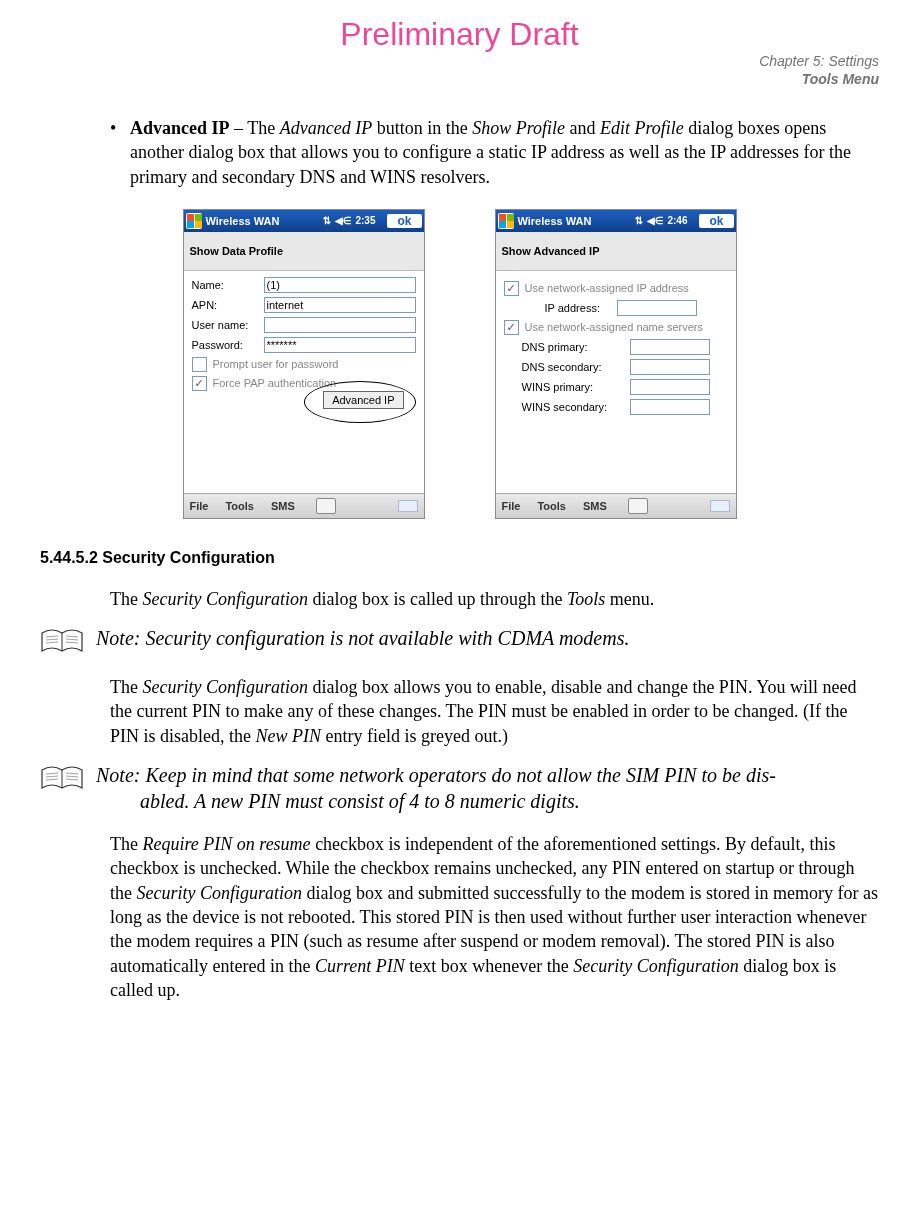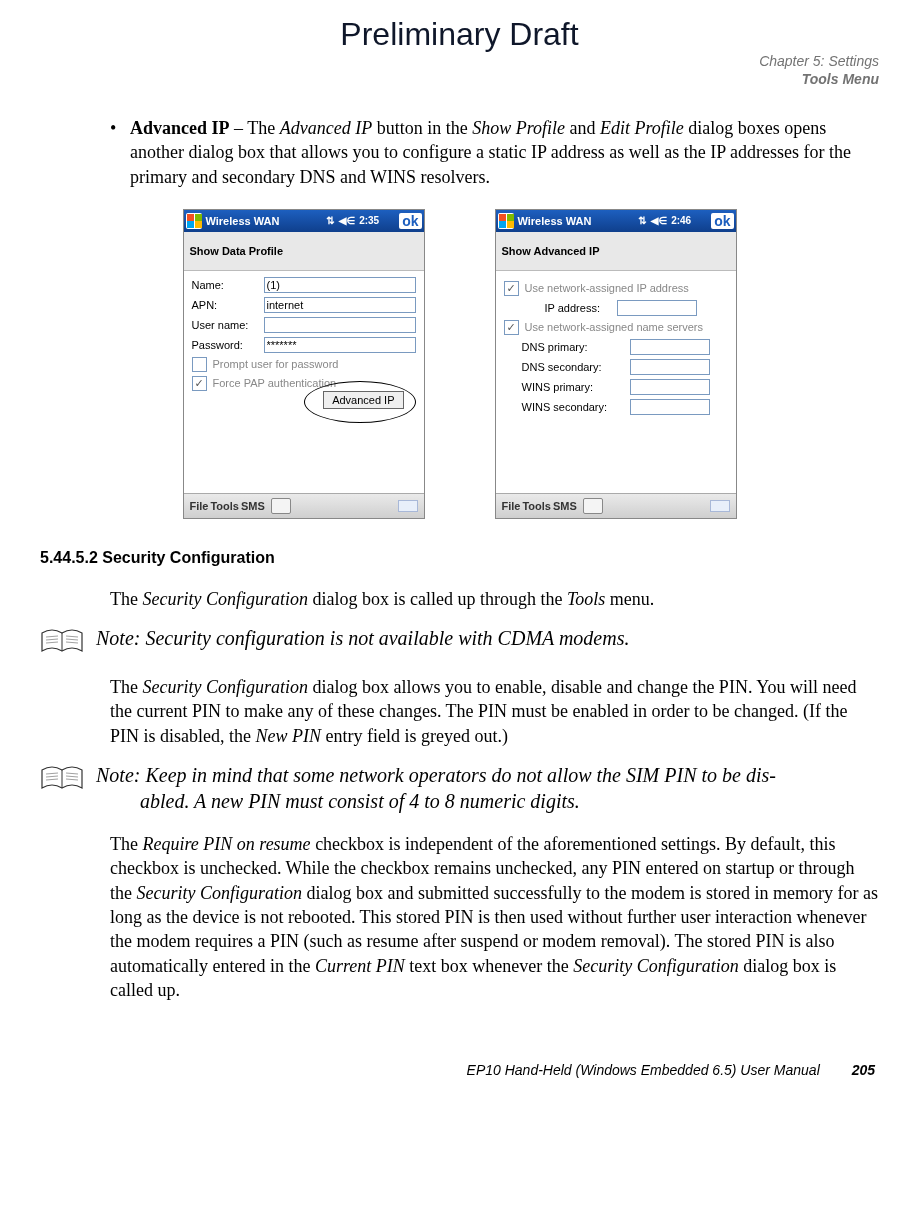--- a/index.html
+++ b/index.html
@@ -10,21 +10,21 @@
     color: #000;
     background: #fff;
     width: 919px;
   }
   .page {
     padding: 10px 40px 20px 40px;
     box-sizing: border-box;
   }
   .draft-title {
     text-align: center;
-    color: #0f172a;
+    color: #ec4899;
     font-family: Arial, Helvetica, sans-serif;
     font-size: 32px;
     font-weight: normal;
     margin-top: 6px;
     margin-bottom: 0;
   }
   .chapter-header {
     text-align: right;
     font-family: "Trebuchet MS", Arial, sans-serif;
     font-style: italic;
@@ -85,22 +85,22 @@
   .wm-flag::before, .wm-flag::after {
     content: ""; position: absolute; width: 7px; height: 7px;
   }
   .wm-flag::before { left:1px; top:1px; background:#f25022; box-shadow: 8px 0 #7fba00; }
   .wm-flag::after  { left:1px; top:8px; background:#00a4ef; box-shadow: 8px 0 #ffb900; }
   .wm-title-text { flex: 0 0 auto; }
   .wm-title-spacer { flex: 1 1 auto; }
   .wm-status-icons { display:flex; align-items:center; gap:4px; font-size:10px; }
   .wm-ok {
     background:#fff; color:#1d5fbf; font-weight:bold;
-    padding: 0 3px; border-radius:2px; font-size:14px;
-    margin-left:16px;
+    padding: 0 10px; border-radius:2px; font-size:12px;
+    margin-left:8px;
   }
   .wm-subtitle {
     background: #e8e8e8;
     border-bottom: 1px solid #bbb;
     padding: 13px 6px;
     font-weight: bold;
   }
   .wm-body {
     padding: 6px 8px;
     min-height: 210px;
@@ -129,21 +129,21 @@
   }
   .wm-circ {
     position:absolute; right:8px; top:110px;
     width:110px; height:40px; border:1.5px solid #000; border-radius:50%;
     pointer-events:none;
   }
   .wm-menubar {
     background: linear-gradient(to bottom, #eaeaea, #cfcfcf);
     border-top:1px solid #aaa;
     height:24px; display:flex; align-items:center;
-    padding: 0 6px; font-size:11px; color:#333; gap:2px;
+    padding: 0 6px; font-size:11px; color:#333; gap:17px;
     font-weight: bold;
   }
   .wm-kbd {
     width:18px; height:14px; border:1px solid #888; border-radius:2px;
     display:inline-block; margin-left:4px; background:#f4f4f4;
     position:relative;
   }
   .wm-menubar-spacer { flex:1; }
   .wm-sip {
     width:18px; height:10px; background:#e8effa; border:1px solid #a8b8d8;
@@ -342,18 +342,14 @@
     <div class="note-text">
       <span>Note: Keep in mind that some network operators do not allow the SIM PIN to be dis-</span><br>
       <span class="note-indent">abled. A new PIN must consist of 4 to 8 numeric digits.</span>
     </div>
   </div>
 
   <div class="body-text">
     <span>The </span><span class="i">Require PIN on resume</span><span> checkbox is independent of the aforementioned settings. By default, this checkbox is unchecked. While the checkbox remains unchecked, any PIN entered on startup or through the </span><span class="i">Security Configuration</span><span> dialog box and submitted successfully to the modem is stored in memory for as long as the device is not rebooted. This stored PIN is then used without further user interaction whenever the modem requires a PIN (such as resume after suspend or modem removal). The stored PIN is also automatically entered in the </span><span class="i">Current PIN</span><span> text box whenever the </span><span class="i">Security Configuration</span><span> dialog box is called up.</span>
   </div>
 
-  <div class="footer">
-    <span>EP10 Hand-Held (Windows Embedded 6.5) User Manual</span>
-    <span class="pg">205</span>
-  </div>
 
 </div>
 
 </body></html>

